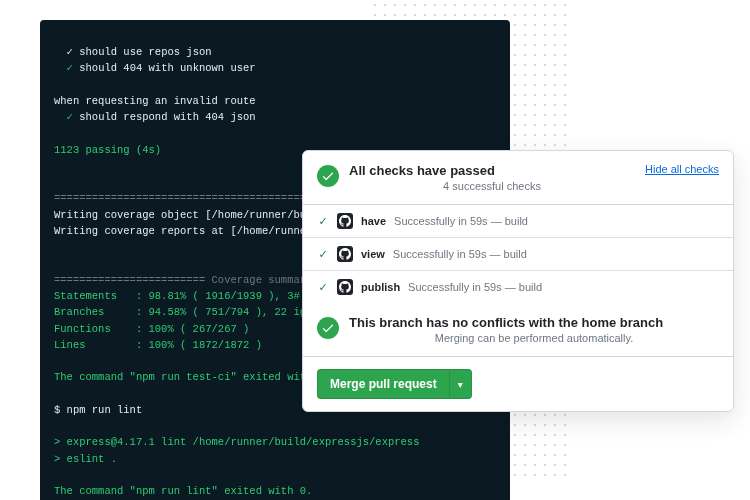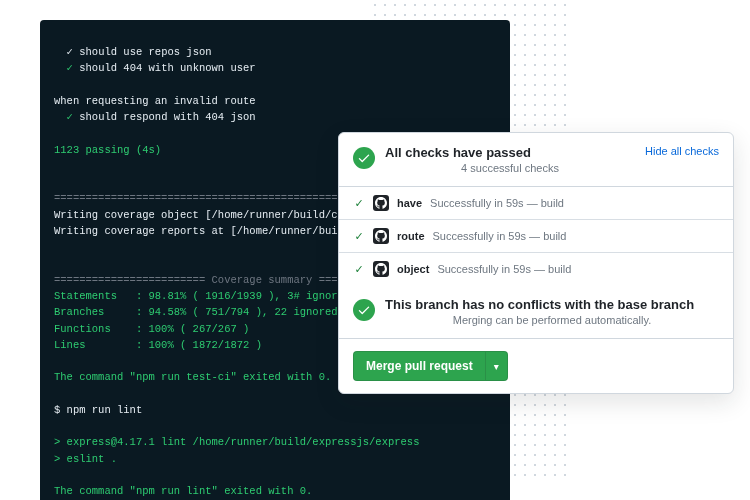--- a/index.html
+++ b/index.html
@@ -35,22 +35,22 @@
     border-radius: 4px;
     margin-top: 20px;
   }
   .t-white { color: #e6edf3; }
   .t-green { color: #2ecc71; }
   .t-mark { color: #2ecc71; }
   .t-line { color: #6e7681; }
 
   .panel {
     position: absolute;
-    right: 16px; top: 132px;
-    width: 396px;
+    right: 16px; top: 150px;
+    width: 432px;
     background: #fff;
     border: 1px solid #d0d7de;
     border-radius: 6px;
     box-shadow: 0 8px 24px rgba(27,31,35,0.12);
     z-index: 2;
   }
   .panel-section {
     border-bottom: 1px solid #d0d7de;
     padding: 12px 14px;
     display: flex;
@@ -64,21 +64,21 @@
     display: flex; align-items: center; justify-content: center;
     flex-shrink: 0;
     margin-top: 2px;
   }
   .status-icon svg { width: 14px; height: 14px; fill: #fff; }
   .section-body { flex: 1; }
   .section-title { font-weight: 600; font-size: 13px; color: #1f2328; }
   .section-sub { font-size: 11px; color: #6e7781; margin-top: 2px; text-align: center; }
   .hide-link {
     font-size: 11px; color: #0969da;
-    align-self: flex-start; cursor: pointer;
+    align-self: flex-start; cursor: pointer; text-decoration: underline;
   }
   .checks-list {
     max-height: 120px;
     overflow: auto;
   }
   .check-row {
     display: flex; align-items: center; gap: 8px;
     padding: 8px 14px;
     border-bottom: 1px solid #d8dee4;
     font-size: 11px;
@@ -149,43 +149,43 @@
         <span class="check-name">have</span>
         <span class="check-detail">Successfully in 59s — build</span>
       </div>
       <div class="check-row">
         <span class="check-mark">✓</span>
         <span class="gh-icon">
           <svg viewBox="0 0 16 16">
             <path d="M8 0C3.58 0 0 3.58 0 8c0 3.54 2.29 6.53 5.47 7.59.4.07.55-.17.55-.38 0-.19-.01-.82-.01-1.49-2.01.37-2.53-.49-2.69-.94-.09-.23-.48-.94-.82-1.13-.28-.15-.68-.52-.01-.53.63-.01 1.08.58 1.23.82.72 1.21 1.87.87 2.33.66.07-.52.28-.87.51-1.07-1.78-.2-3.64-.89-3.64-3.95 0-.87.31-1.59.82-2.15-.08-.2-.36-1.02.08-2.12 0 0 .67-.21 2.2.82.64-.18 1.32-.27 2-.27.68 0 1.36.09 2 .27 1.53-1.04 2.2-.82 2.2-.82.44 1.1.16 1.92.08 2.12.51.56.82 1.27.82 2.15 0 3.07-1.87 3.75-3.65 3.95.29.25.54.73.54 1.48 0 1.07-.01 1.93-.01 2.2 0 .21.15.46.55.38A8.013 8.013 0 0016 8c0-4.42-3.58-8-8-8z"></path>
           </svg>
         </span>
-        <span class="check-name">route</span>
+        <span class="check-name">view</span>
         <span class="check-detail">Successfully in 59s — build</span>
       </div>
       <div class="check-row">
         <span class="check-mark">✓</span>
         <span class="gh-icon">
           <svg viewBox="0 0 16 16">
             <path d="M8 0C3.58 0 0 3.58 0 8c0 3.54 2.29 6.53 5.47 7.59.4.07.55-.17.55-.38 0-.19-.01-.82-.01-1.49-2.01.37-2.53-.49-2.69-.94-.09-.23-.48-.94-.82-1.13-.28-.15-.68-.52-.01-.53.63-.01 1.08.58 1.23.82.72 1.21 1.87.87 2.33.66.07-.52.28-.87.51-1.07-1.78-.2-3.64-.89-3.64-3.95 0-.87.31-1.59.82-2.15-.08-.2-.36-1.02.08-2.12 0 0 .67-.21 2.2.82.64-.18 1.32-.27 2-.27.68 0 1.36.09 2 .27 1.53-1.04 2.2-.82 2.2-.82.44 1.1.16 1.92.08 2.12.51.56.82 1.27.82 2.15 0 3.07-1.87 3.75-3.65 3.95.29.25.54.73.54 1.48 0 1.07-.01 1.93-.01 2.2 0 .21.15.46.55.38A8.013 8.013 0 0016 8c0-4.42-3.58-8-8-8z"></path>
           </svg>
         </span>
-        <span class="check-name">object</span>
+        <span class="check-name">publish</span>
         <span class="check-detail">Successfully in 59s — build</span>
       </div>
     </div>
 
   <div class="panel-section">
     <div class="status-icon">
       <svg viewBox="0 0 16 16">
           <path d="M13.78 4.22a.75.75 0 010 1.06l-7.25 7.25a.75.75 0 01-1.06 0L2.22 9.28a.75.75 0 011.06-1.06L6 10.94l6.72-6.72a.75.75 0 011.06 0z"></path>
         </svg>
     </div>
     <div class="section-body">
-      <div class="section-title">This branch has no conflicts with the base branch</div>
+      <div class="section-title">This branch has no conflicts with the home branch</div>
       <div class="section-sub">Merging can be performed automatically.</div>
     </div>
   </div>
 
   <div class="merge-section">
     <div class="merge-btn-group">
       <button class="merge-btn">Merge pull request</button>
       <button class="merge-caret">▾</button>
     </div>
   </div>

